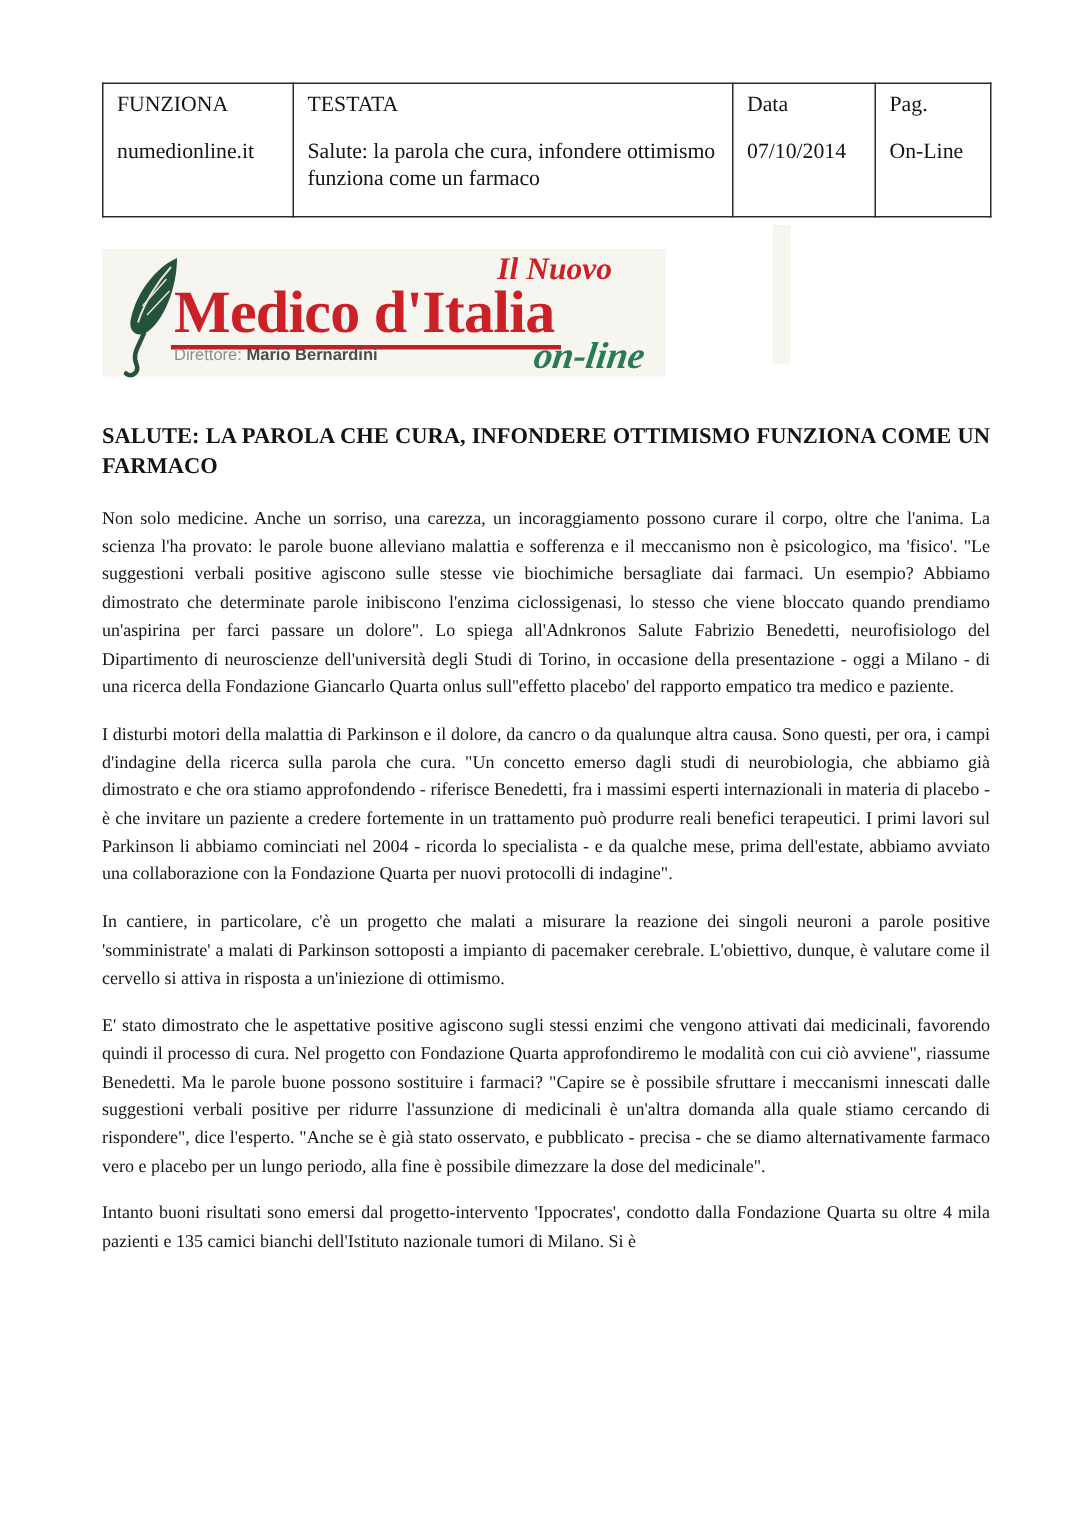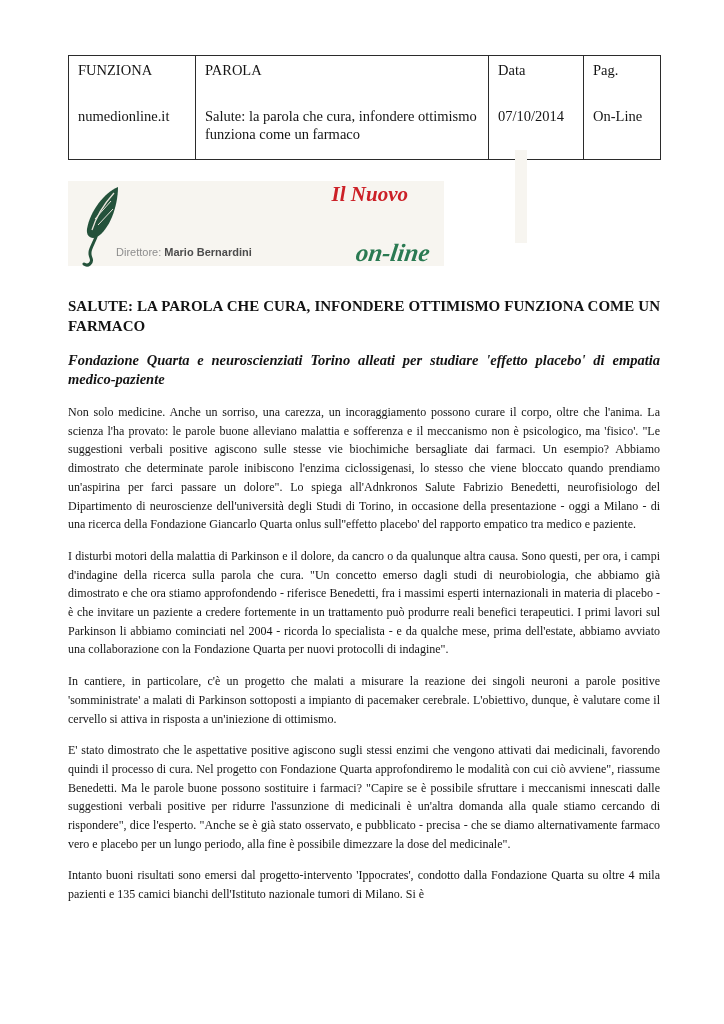--- a/index.html
+++ b/index.html
@@ -23,21 +23,21 @@
     width: 592px;
     table-layout: fixed;
   }
   table.meta td {
     border: 1.5px solid #2b2b2b;
     vertical-align: top;
     padding: 5px 8px 16px 9px;
     font-size: 14.5px;
     line-height: 18px;
   }
-  .cell-value { margin-top: 28px; }
+  .cell-value { margin-top: 13px; }
 
   
   .logo {
     position: relative;
     width: 376px; height: 85px;
     margin-top: 21px;
     background: #f7f5f0;
   }
   .logo-strip {
     position: absolute;
@@ -118,21 +118,21 @@
           <col style="width:95px">
           <col style="width:77px">
       </colgroup>
       <tbody>
           <tr>
         <td>
           <div class="cell-header">FUNZIONA</div>
           <div class="cell-value">numedionline.it</div>
         </td>
         <td>
-          <div class="cell-header">PAROLA</div>
+          <div class="cell-header">TESTATA</div>
           <div class="cell-value">Salute: la parola che cura, infondere ottimismo funziona come un farmaco</div>
         </td>
         <td>
           <div class="cell-header">Data</div>
           <div class="cell-value">07/10/2014</div>
         </td>
         <td>
           <div class="cell-header">Pag.</div>
           <div class="cell-value">On-Line</div>
         </td>
@@ -141,31 +141,31 @@
       </table>
 
     <div class="logo">
       <svg class="quill" viewBox="0 0 52 84" xmlns="http://www.w3.org/2000/svg">
         <path d="M40,2 C26,8 12,26 9,44 C8,51 13,55 19,52 C31,45 40,22 40,2 Z" fill="#24523b"></path>
         <path d="M36,8 C27,18 18,32 14,45" stroke="#e9e5dc" stroke-width="1.3" fill="none"></path>
         <path d="M33,16 L17,34 M35,24 L20,40" stroke="#e9e5dc" stroke-width="1" fill="none"></path>
         <path d="M18,52 C14,62 10,66 13,73 C15,78 10,82 6,79" stroke="#24523b" stroke-width="3" fill="none" stroke-linecap="round"></path>
       </svg>
       <div class="logo-ilnuovo">Il Nuovo</div>
+      <div class="logo-name">Medico d'Italia</div>
       <div class="logo-online">on-line</div>
       <div class="logo-director">
         <span>Direttore:</span>
         <b>Mario Bernardini</b>
       </div>
     </div>
     <div class="logo-strip" style="position:absolute; left:515px; top:150px;"></div>
 
     <div class="article">
       <h2 class="headline">SALUTE: LA PAROLA CHE CURA, INFONDERE OTTIMISMO FUNZIONA COME UN FARMACO</h2>
-      <h3 class="subhead">Fondazione Quarta e neuroscienziati Torino alleati per studiare 'effetto placebo' di empatia medico-paziente</h3>
       <p>Non solo medicine. Anche un sorriso, una carezza, un incoraggiamento possono curare il corpo, oltre che l'anima. La scienza l'ha provato: le parole buone alleviano malattia e sofferenza e il meccanismo non è psicologico, ma 'fisico'. "Le suggestioni verbali positive agiscono sulle stesse vie biochimiche bersagliate dai farmaci. Un esempio? Abbiamo dimostrato che determinate parole inibiscono l'enzima ciclossigenasi, lo stesso che viene bloccato quando prendiamo un'aspirina per farci passare un dolore". Lo spiega all'Adnkronos Salute Fabrizio Benedetti, neurofisiologo del Dipartimento di neuroscienze dell'università degli Studi di Torino, in occasione della presentazione - oggi a Milano - di una ricerca della Fondazione Giancarlo Quarta onlus sull''effetto placebo' del rapporto empatico tra medico e paziente.</p>
       <p>I disturbi motori della malattia di Parkinson e il dolore, da cancro o da qualunque altra causa. Sono questi, per ora, i campi d'indagine della ricerca sulla parola che cura. "Un concetto emerso dagli studi di neurobiologia, che abbiamo già dimostrato e che ora stiamo approfondendo - riferisce Benedetti, fra i massimi esperti internazionali in materia di placebo - è che invitare un paziente a credere fortemente in un trattamento può produrre reali benefici terapeutici. I primi lavori sul Parkinson li abbiamo cominciati nel 2004 - ricorda lo specialista - e da qualche mese, prima dell'estate, abbiamo avviato una collaborazione con la Fondazione Quarta per nuovi protocolli di indagine".</p>
       <p>In cantiere, in particolare, c'è un progetto che malati a misurare la reazione dei singoli neuroni a parole positive 'somministrate' a malati di Parkinson sottoposti a impianto di pacemaker cerebrale. L'obiettivo, dunque, è valutare come il cervello si attiva in risposta a un'iniezione di ottimismo.</p>
       <p>E' stato dimostrato che le aspettative positive agiscono sugli stessi enzimi che vengono attivati dai medicinali, favorendo quindi il processo di cura. Nel progetto con Fondazione Quarta approfondiremo le modalità con cui ciò avviene", riassume Benedetti. Ma le parole buone possono sostituire i farmaci? "Capire se è possibile sfruttare i meccanismi innescati dalle suggestioni verbali positive per ridurre l'assunzione di medicinali è un'altra domanda alla quale stiamo cercando di rispondere", dice l'esperto. "Anche se è già stato osservato, e pubblicato - precisa - che se diamo alternativamente farmaco vero e placebo per un lungo periodo, alla fine è possibile dimezzare la dose del medicinale".</p>
       <p>Intanto buoni risultati sono emersi dal progetto-intervento 'Ippocrates', condotto dalla Fondazione Quarta su oltre 4 mila pazienti e 135 camici bianchi dell'Istituto nazionale tumori di Milano. Si è</p>
     </div>
 
   </div>
 </div>
 

